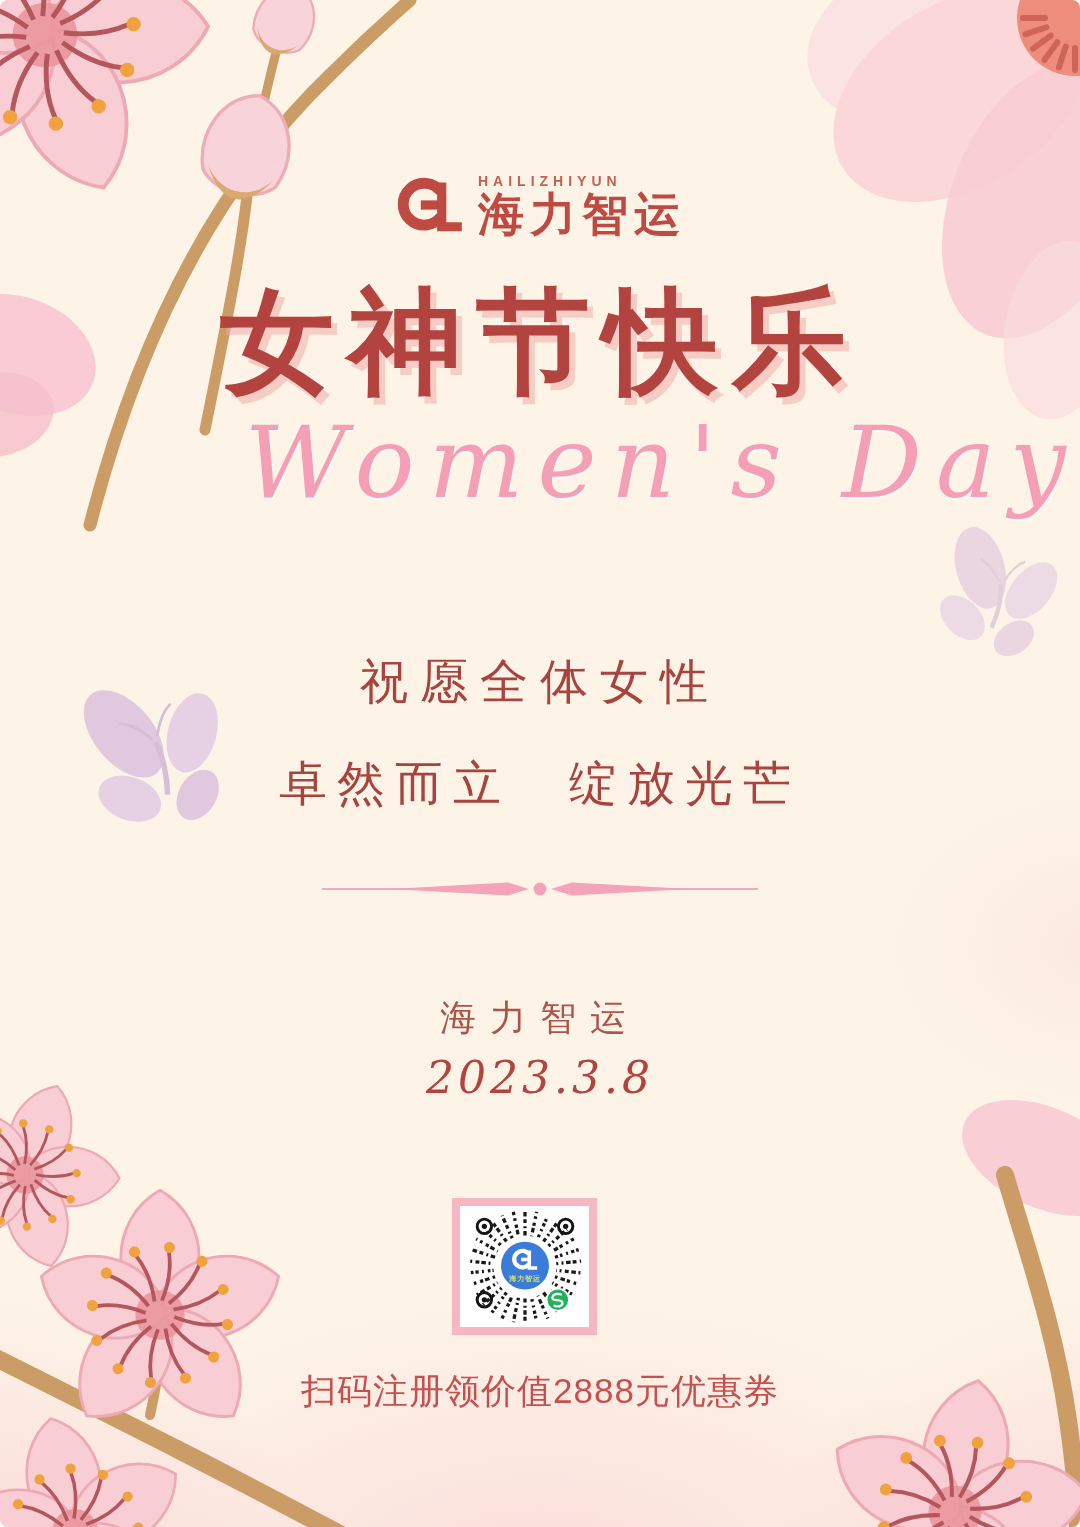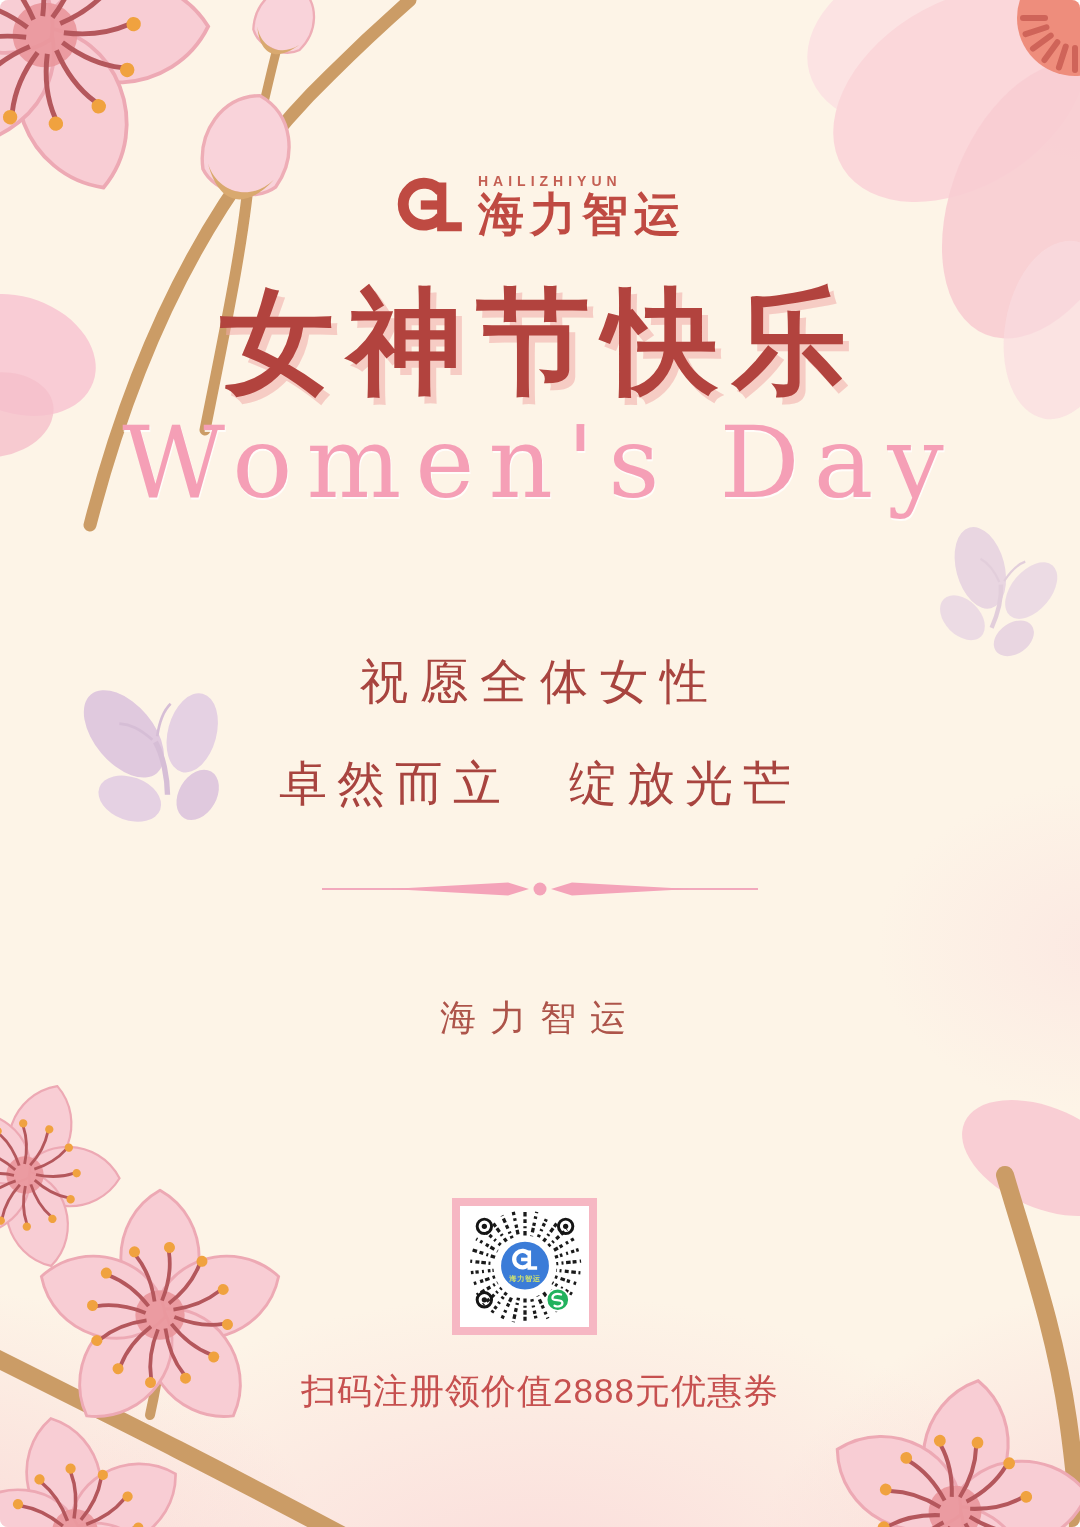--- a/index.html
+++ b/index.html
@@ -17,22 +17,22 @@
   }
   .decor{position:absolute;inset:0;z-index:1;}
   .txt{position:absolute;left:0;right:0;text-align:center;z-index:3;white-space:nowrap;}
   .logo{position:absolute;top:166px;left:0;right:0;display:flex;justify-content:center;align-items:center;gap:12px;z-index:3;}
   .logo-icon{width:72px;height:78px;color:#bf4a42;}
   .logo-text{text-align:left;}
   .logo-latin{font-family:"Liberation Sans",sans-serif;font-size:14px;font-weight:bold;letter-spacing:5px;color:#c45f53;margin-bottom:2px;}
   .logo-cn{font-family:"Liberation Sans",sans-serif;font-size:46px;font-weight:bold;letter-spacing:6px;color:#bf4a42;line-height:1.0;}
   .title{top:266px;font-size:114px;font-weight:bold;color:#b2433e;letter-spacing:14px;
          text-shadow:6px 7px 0 rgba(240,172,168,.55);}
-  .script{top:404px;font-size:100px;color:#f59fb6;letter-spacing:14px;
-          text-shadow:1px 2px 0 rgba(255,255,255,.8);}
+  .script{top:404px;font-size:100px;font-style:italic;color:#f59fb6;letter-spacing:14px;
+          text-shadow:1px 2px 0 rgba(255,255,255,.8);text-align:right;}
   .wish1{top:650px;font-size:48px;color:#a8443f;letter-spacing:12px;}
   .wish2{top:752px;font-size:48px;color:#a8443f;letter-spacing:10px;}
   .divider{position:absolute;top:876px;left:50%;transform:translateX(-50%);z-index:3;}
   .signature{top:994px;font-size:36px;color:#ad544a;letter-spacing:14px;}
   .date{top:1052px;font-size:44px;font-style:italic;color:#b2433e;letter-spacing:4px;}
   .qr-frame{position:absolute;top:1198px;left:452px;width:129px;height:121px;border:8px solid #f6b7c3;
             background:#fff;z-index:3;display:flex;align-items:center;justify-content:center;}
   .qr-frame svg{width:118px;height:118px;}
   .footer1{top:1368px;font-family:"Liberation Sans",sans-serif;font-weight:normal;font-size:35px;color:#c6504f;letter-spacing:1px;text-align:center;}
   .footer2{top:1438px;font-family:"Liberation Sans",sans-serif;font-weight:bold;font-size:35px;color:#c6504f;letter-spacing:3px;}
@@ -200,20 +200,21 @@
   <div class="txt wish2">卓然而立　绽放光芒</div>
   <div class="txt wish1">祝愿全体女性</div>
 
   <svg class="divider" width="440" height="26" viewBox="0 0 440 26" aria-hidden="true">
     <use href="#div-half"></use>
     <use href="#div-half" transform="translate(440,0) scale(-1,1)"></use>
     <circle cx="220" cy="13" r="6.5" fill="#f4a3b9"></circle>
   </svg>
 
   <div class="txt signature">海力智运</div>
+  <div class="txt date">2023.3.8</div>
 
   <div class="qr-frame">
     <svg viewBox="0 0 180 180" aria-hidden="true">
       <g id="qr-dashes" transform="translate(90,90)">
           <line x1="0" y1="-48" x2="0" y2="-86" transform="rotate(0)" stroke="#1a1a1a" stroke-width="5" stroke-dasharray="7 4 3 5 6 4" stroke-dashoffset="0"></line>
           <line x1="0" y1="-48" x2="0" y2="-86" transform="rotate(12)" stroke="#1a1a1a" stroke-width="5" stroke-dasharray="4 5 7 3 5 6" stroke-dashoffset="3"></line>
           <line x1="0" y1="-48" x2="0" y2="-86" transform="rotate(24)" stroke="#1a1a1a" stroke-width="5" stroke-dasharray="5 3 4 6 3 5" stroke-dashoffset="6"></line>
           <line x1="0" y1="-48" x2="0" y2="-86" transform="rotate(36)" stroke="#1a1a1a" stroke-width="5" stroke-dasharray="6 5 3 4 7 3" stroke-dashoffset="0"></line>
           <line x1="0" y1="-48" x2="0" y2="-86" transform="rotate(48)" stroke="#1a1a1a" stroke-width="5" stroke-dasharray="7 4 3 5 6 4" stroke-dashoffset="3"></line>
           <line x1="0" y1="-48" x2="0" y2="-86" transform="rotate(60)" stroke="#1a1a1a" stroke-width="5" stroke-dasharray="4 5 7 3 5 6" stroke-dashoffset="6"></line>

